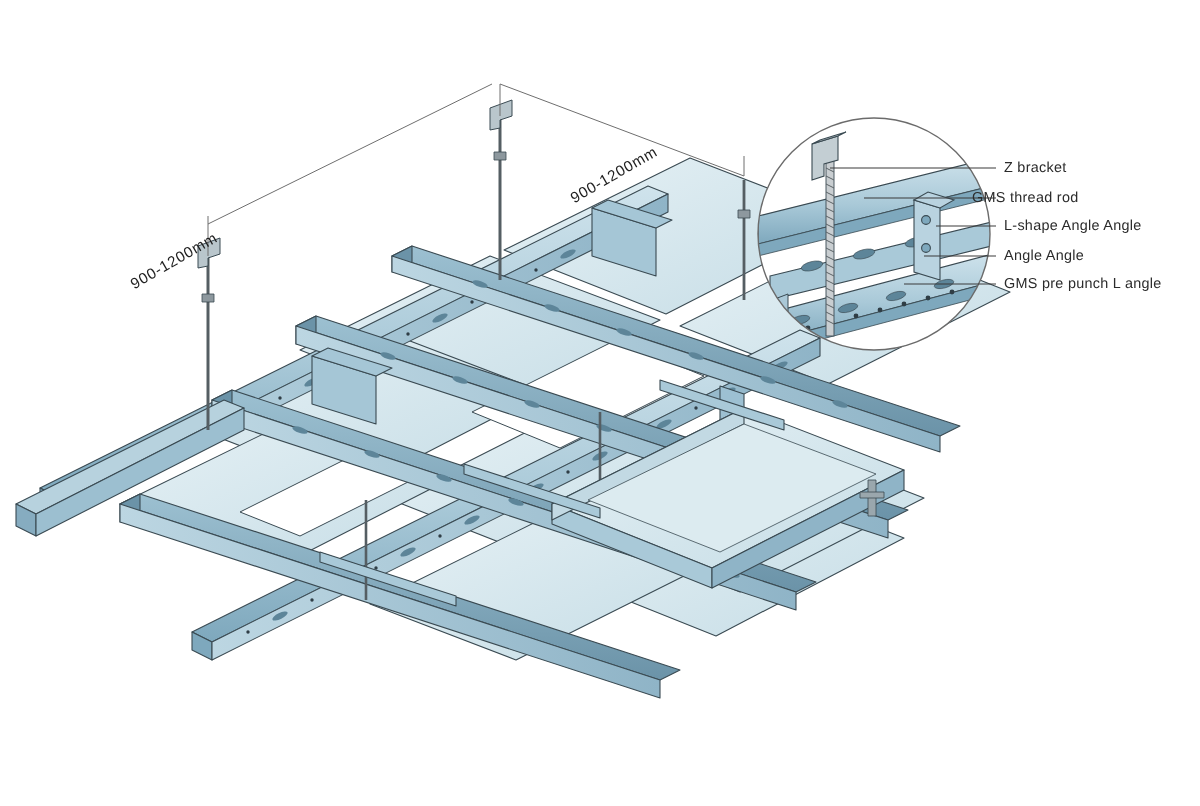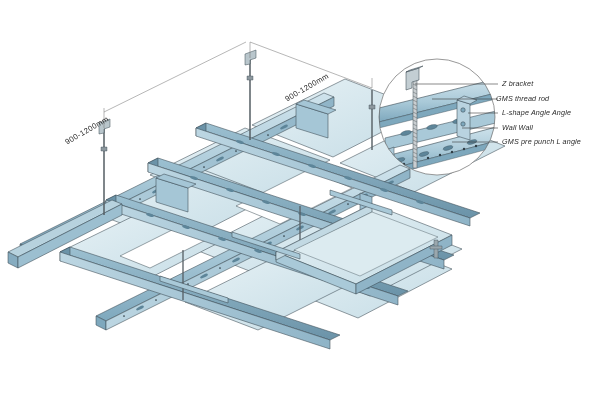--- a/index.html
+++ b/index.html
@@ -13,21 +13,20 @@
   #stage svg{display:block;width:600px;height:403px;}
 
   .callout-label{
     position:absolute;
     font-family:"Liberation Sans", sans-serif;
     font-size:7.2px;
     letter-spacing:0.15px;
     color:#2b2b2b;
     white-space:nowrap;
     line-height:1;
-    font-style:italic;
   }
   .dim-label{
     position:absolute;
     font-family:"Liberation Sans", sans-serif;
     font-size:7.6px;
     letter-spacing:0.4px;
     color:#1f1f1f;
     white-space:nowrap;
     line-height:1;
     transform-origin:0 50%;
@@ -357,19 +356,19 @@
   </g>
 </svg>
 </div>
 
 <div class="dim-label" style="left:66px; top:139px; transform:rotate(-30deg);">900-1200mm</div>
 
 <div class="dim-label" style="left:286px; top:96px; transform:rotate(-30deg);">900-1200mm</div>
 
 <div class="callout-label" style="left:502px; top:80px;">Z bracket</div>
 
-<div class="callout-label" style="left:496px; top:95px;">GMS thread rod</div>
+<div class="callout-label" style="left:486px; top:95px;">GMS thread rod</div>
 
 <div class="callout-label" style="left:502px; top:109px;">L-shape Angle Angle</div>
 
-<div class="callout-label" style="left:502px; top:124px;">Wall Wall</div>
+<div class="callout-label" style="left:502px; top:124px;">Angle Angle</div>
 
 <div class="callout-label" style="left:502px; top:138px;">GMS pre punch L angle</div>
 
 </body></html>

